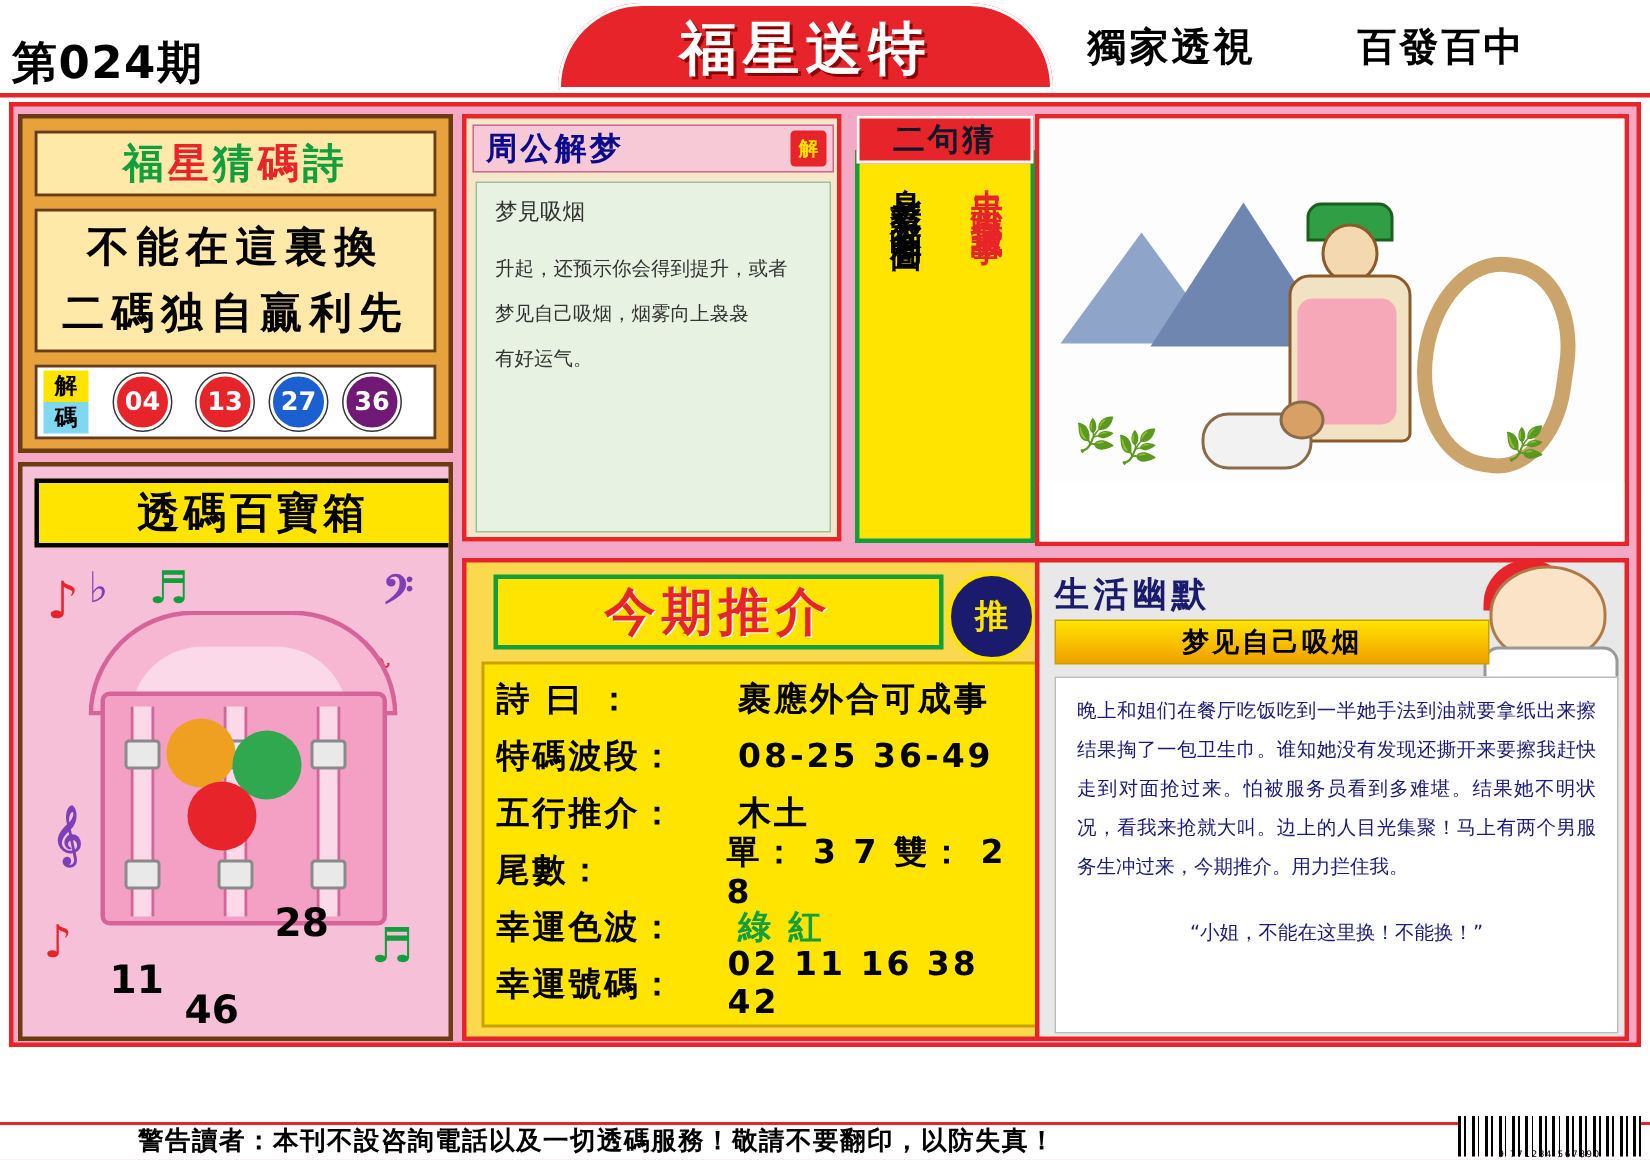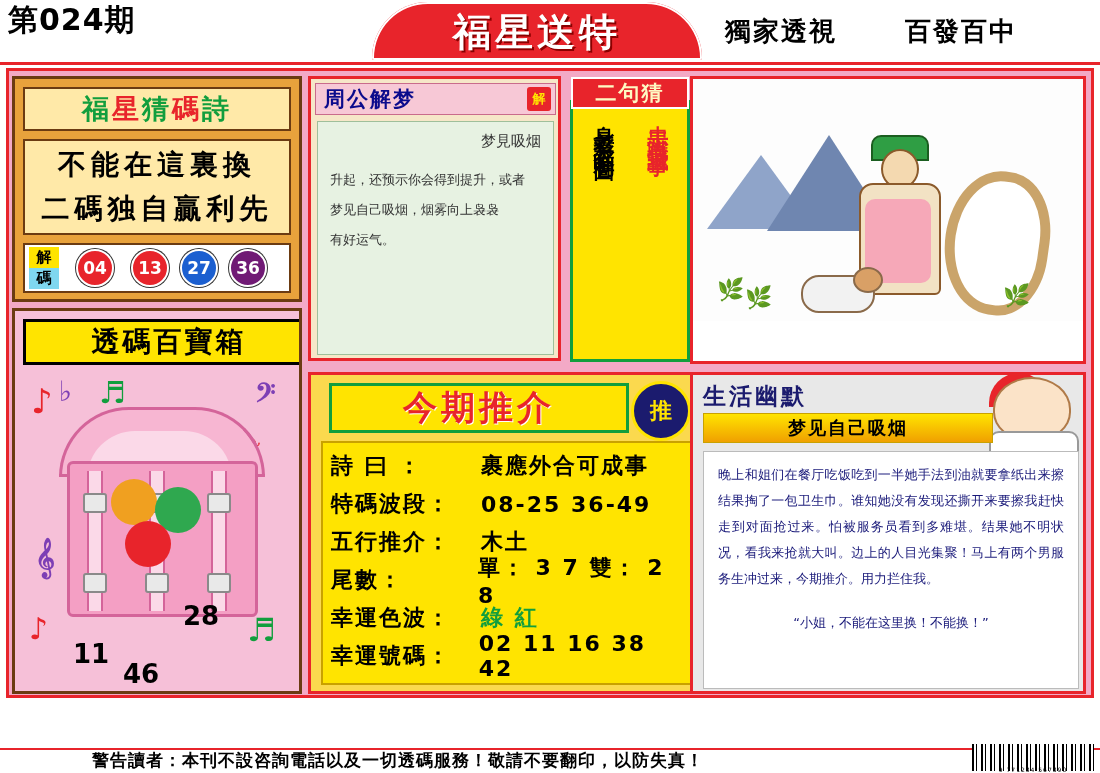--- a/index.html
+++ b/index.html
@@ -13,21 +13,21 @@
   .page{
     position:absolute;left:0;top:0;width:1100px;height:773px;
     background:#ffffff;
   }
   
   .header{
     position:absolute;left:0;top:0;width:1100px;height:68px;
     background:#ffffff;
   }
   .issue{
-    position:absolute;left:8px;top:0;
+    position:absolute;left:8px;top:22px;
     font-size:30px;font-weight:bold;color:#000;
     font-family:"DejaVu Sans",sans-serif;
     letter-spacing:1px;
   }
   .banner-arc{
     position:absolute;left:372px;top:2px;width:330px;height:58px;
     background:#e8242b;
     border-radius:165px 165px 6px 6px;
     box-shadow:0 0 0 2px #fff inset;
   }
@@ -171,34 +171,34 @@
     position:absolute;right:4px;top:3px;width:24px;height:24px;
     background:#e8242b;color:#ffe400;font-size:13px;font-weight:bold;
     display:flex;align-items:center;justify-content:center;border-radius:3px;
   }
   .dream-body{
     position:absolute;left:6px;top:42px;width:237px;height:234px;
     background:#e7f2e2;border:1px solid #9fbf9a;box-sizing:border-box;
     padding:10px 12px;
   }
   .dream-sub{
-    text-align:right;font-size:15px;color:#333;margin-bottom:14px;
+    text-align:left;font-size:15px;color:#333;margin-bottom:14px;
   }
   .dream-p{
     font-size:13px;color:#333;line-height:30px;
   }
   
   .guess-box{
     position:absolute;left:262px;top:24px;width:120px;height:262px;
     background:#ffe400;border:3px solid #119e3d;box-sizing:border-box;
   }
   .guess-head{
     position:absolute;left:-2px;top:-26px;width:118px;height:32px;
     background:#e8242b;border:2px solid #fff;box-sizing:border-box;
-    color:#fef9c3;font-size:21px;font-weight:bold;letter-spacing:2px;
+    color:#0f172a;font-size:21px;font-weight:bold;letter-spacing:2px;
     display:flex;align-items:center;justify-content:center;
   }
   .guess-cols{
     position:absolute;left:4px;top:6px;width:108px;height:246px;
     display:flex;flex-direction:row-reverse;justify-content:space-around;
   }
   .vcol{
     writing-mode:vertical-rl;text-orientation:upright;
     font-size:21px;font-weight:bold;letter-spacing:6px;
     color:#000;line-height:1.05;
@@ -222,21 +222,21 @@
     color:#ffe400;font-size:22px;font-weight:bold;
     display:flex;align-items:center;justify-content:center;
   }
   .tuijie-body{
     position:absolute;left:10px;top:66px;width:376px;height:244px;
     background:#ffe400;border:2px solid #c9a100;box-sizing:border-box;
     padding:4px 8px;
   }
   .row{
     display:flex;align-items:center;height:38px;
-    font-size:22px;font-weight:bold;color:#000;
+    font-size:22px;font-weight:bold;color:#000;gap:11px;
   }
   .row .lab{width:150px;letter-spacing:2px;}
   .row .val{letter-spacing:2px;}
   .row .val.green{color:#119e3d;}
   
   .right-col{
     position:absolute;left:690px;top:76px;width:396px;height:618px;
   }
   .pic-box{
     position:absolute;left:0;top:0;width:396px;height:288px;

